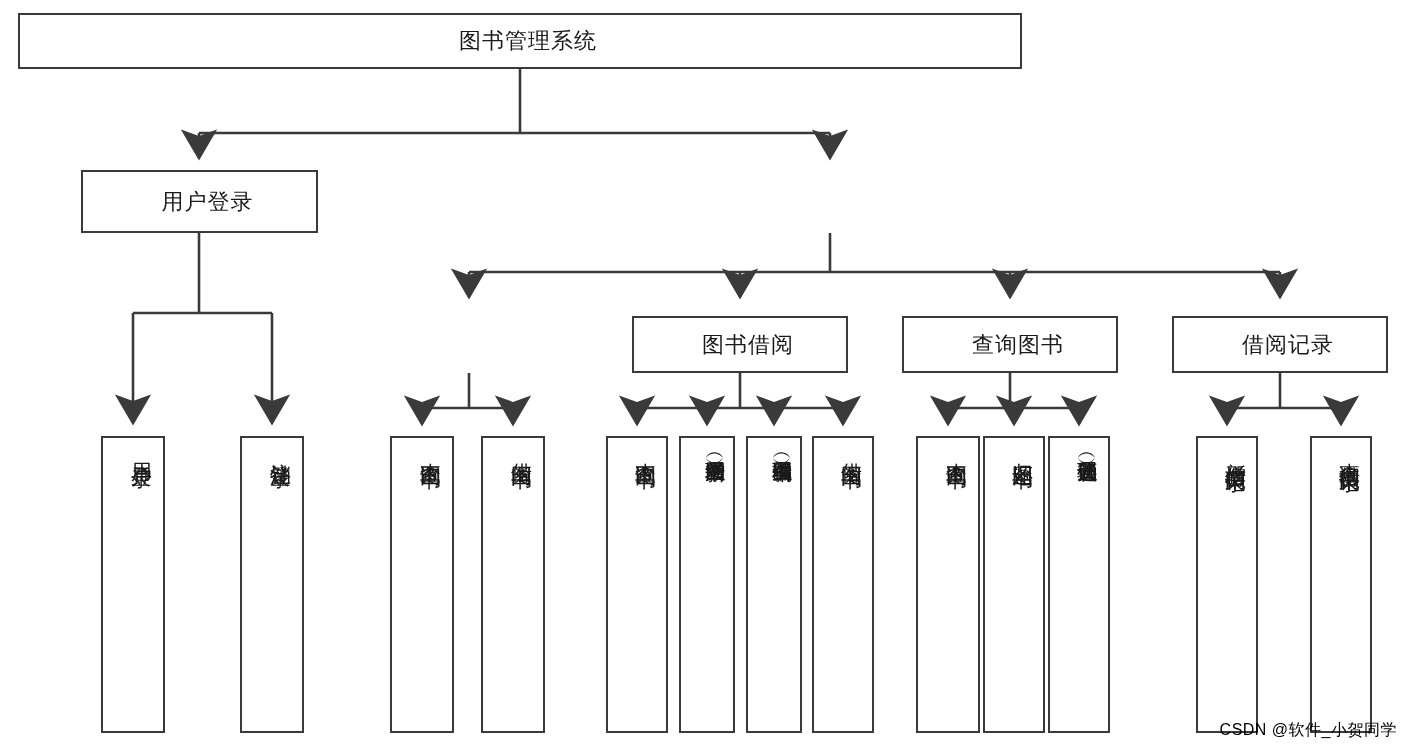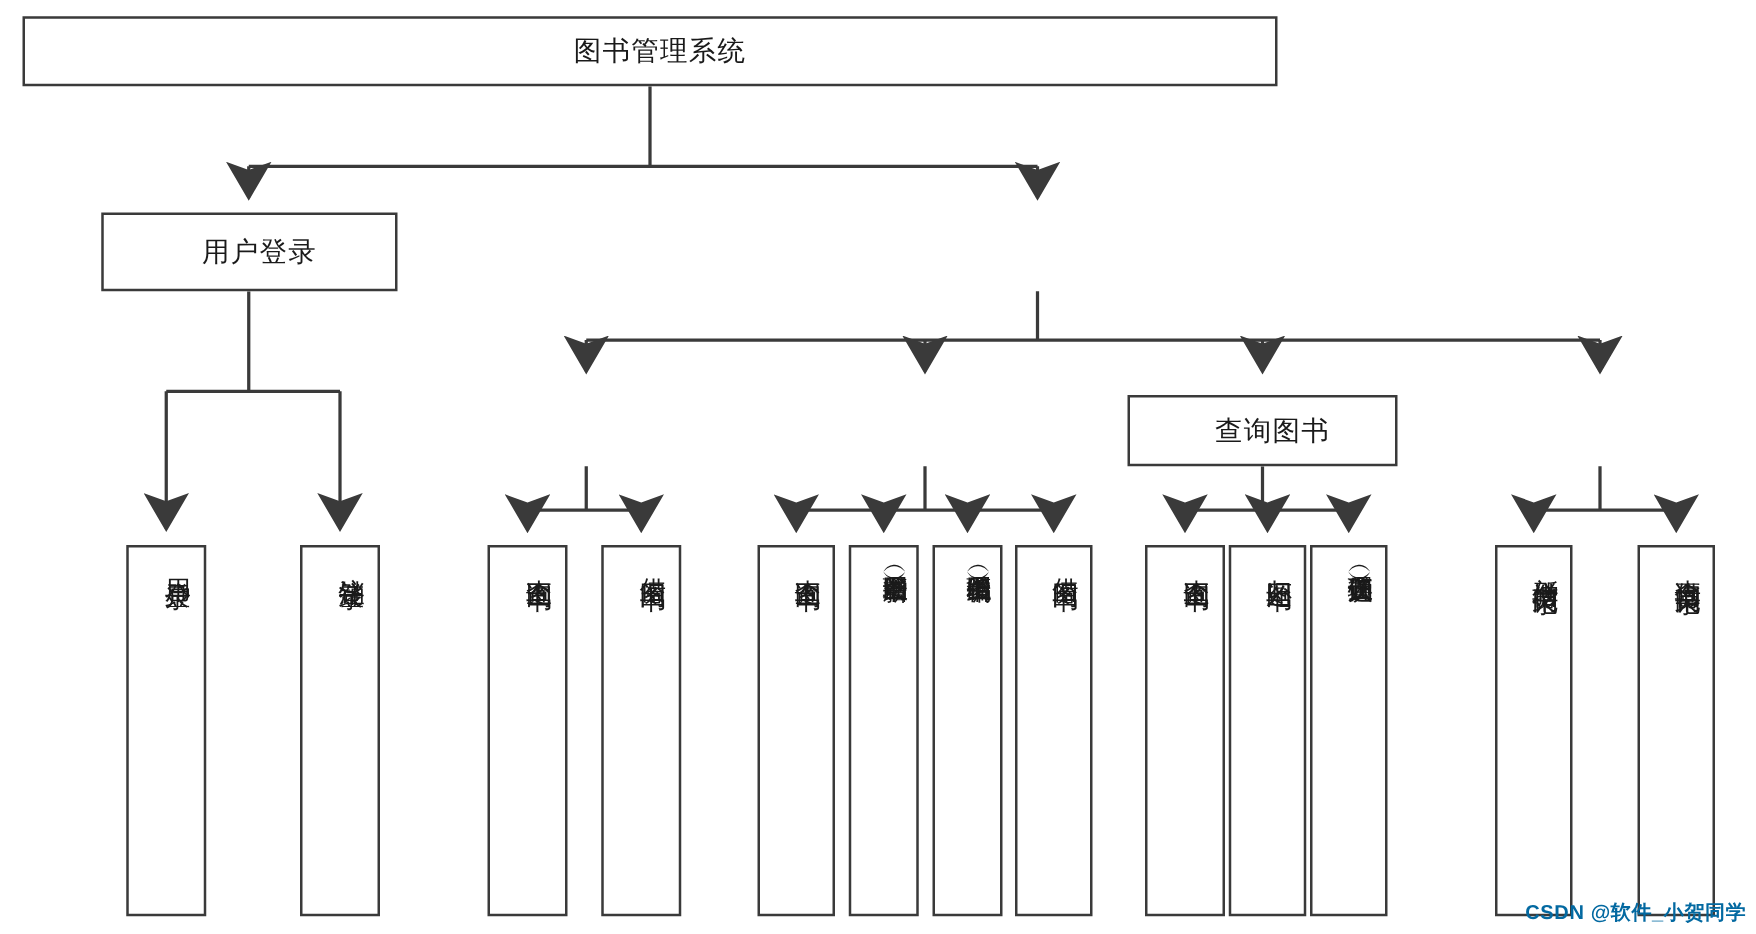--- a/index.html
+++ b/index.html
@@ -127,22 +127,28 @@
   </svg>
 
   <div class="node horiz" id="n-root" style="left: 18px; top: 13px; width: 1004px; height: 56px; border-color: rgb(58, 58, 58); background: rgb(255, 255, 255); color: rgb(26, 26, 26);">
     <span>图书管理系统</span>
   </div>
 
   <div class="node horiz" id="n-l2-0" style="left: 81px; top: 170px; width: 237px; height: 63px; border-color: rgb(58, 58, 58); background: rgb(255, 255, 255); color: rgb(26, 26, 26);">
     <span>用户登录</span>
   </div>
 
+  <div class="node horiz" id="n-l3-1" style="left: 632px; top: 316px; width: 216px; height: 57px; border-color: rgb(58, 58, 58); background: rgb(255, 255, 255); color: rgb(26, 26, 26);">
+    <span>图书借阅</span>
+  </div>
   <div class="node horiz" id="n-l3-2" style="left: 902px; top: 316px; width: 216px; height: 57px; border-color: rgb(58, 58, 58); background: rgb(255, 255, 255); color: rgb(26, 26, 26);">
     <span>查询图书</span>
+  </div>
+  <div class="node horiz" id="n-l3-3" style="left: 1172px; top: 316px; width: 216px; height: 57px; border-color: rgb(58, 58, 58); background: rgb(255, 255, 255); color: rgb(26, 26, 26);">
+    <span>借阅记录</span>
   </div>
 
   <div class="node vert" id="n-leaf-0" style="left: 101px; top: 436px; width: 64px; height: 297px; border-color: rgb(58, 58, 58); background: rgb(255, 255, 255); color: rgb(26, 26, 26);">
     <span class="vlabel">用户登录</span>
   </div>
   <div class="node vert" id="n-leaf-1" style="left: 240px; top: 436px; width: 64px; height: 297px; border-color: rgb(58, 58, 58); background: rgb(255, 255, 255); color: rgb(26, 26, 26);">
     <span class="vlabel">注销登录</span>
   </div>
   <div class="node vert" id="n-leaf-2" style="left: 390px; top: 436px; width: 64px; height: 297px; border-color: rgb(58, 58, 58); background: rgb(255, 255, 255); color: rgb(26, 26, 26);">
     <span class="vlabel">查询图书</span>
@@ -171,14 +177,14 @@
   <div class="node vert" id="n-leaf-10" style="left: 1048px; top: 436px; width: 62px; height: 297px; border-color: rgb(58, 58, 58); background: rgb(255, 255, 255); color: rgb(26, 26, 26);">
     <span class="vlabel tight">确认归还（管理员）</span>
   </div>
   <div class="node vert" id="n-leaf-11" style="left: 1196px; top: 436px; width: 62px; height: 297px; border-color: rgb(58, 58, 58); background: rgb(255, 255, 255); color: rgb(26, 26, 26);">
     <span class="vlabel">新增借阅记录</span>
   </div>
   <div class="node vert" id="n-leaf-12" style="left: 1310px; top: 436px; width: 62px; height: 297px; border-color: rgb(58, 58, 58); background: rgb(255, 255, 255); color: rgb(26, 26, 26);">
     <span class="vlabel">查询借阅记录</span>
   </div>
 
-  <div id="watermark" style="color: #0369a1; font-weight: bold;">CSDN @软件_小贺同学</div>
+  <div id="watermark" style="color: #000000;">CSDN @软件_小贺同学</div>
 </div>
 
 </body></html>

